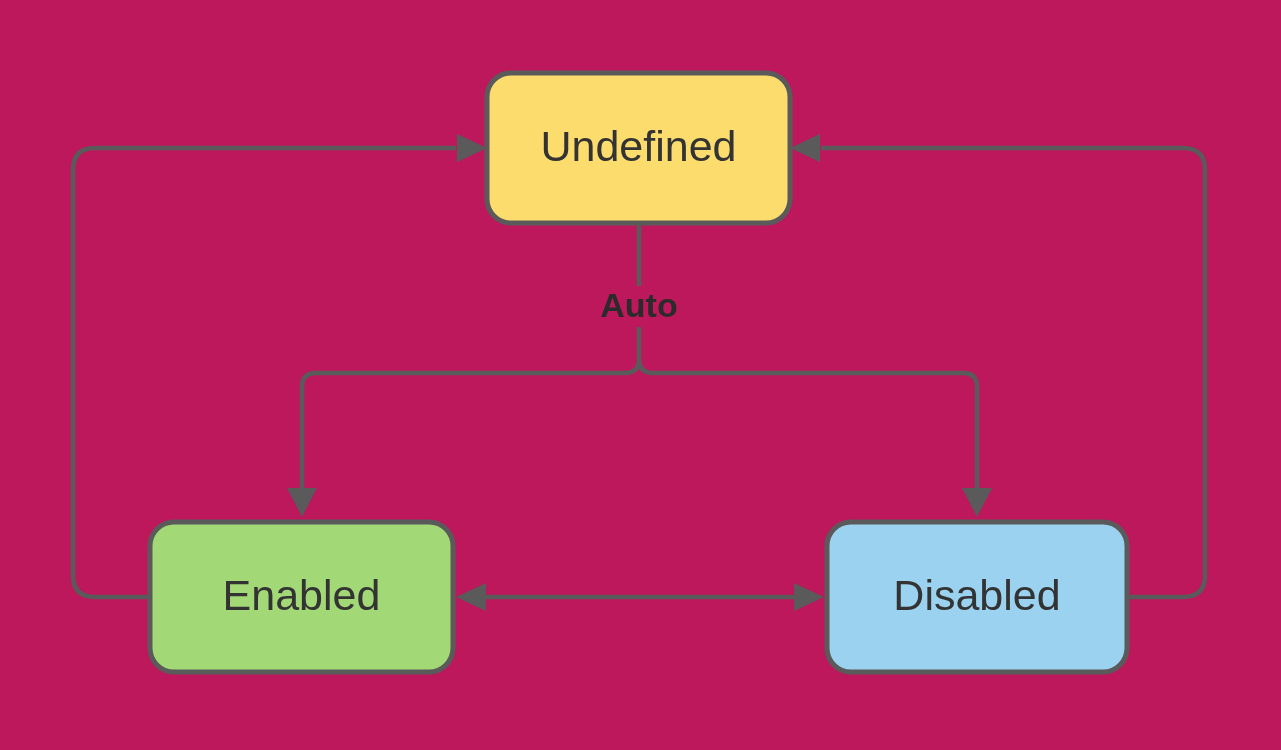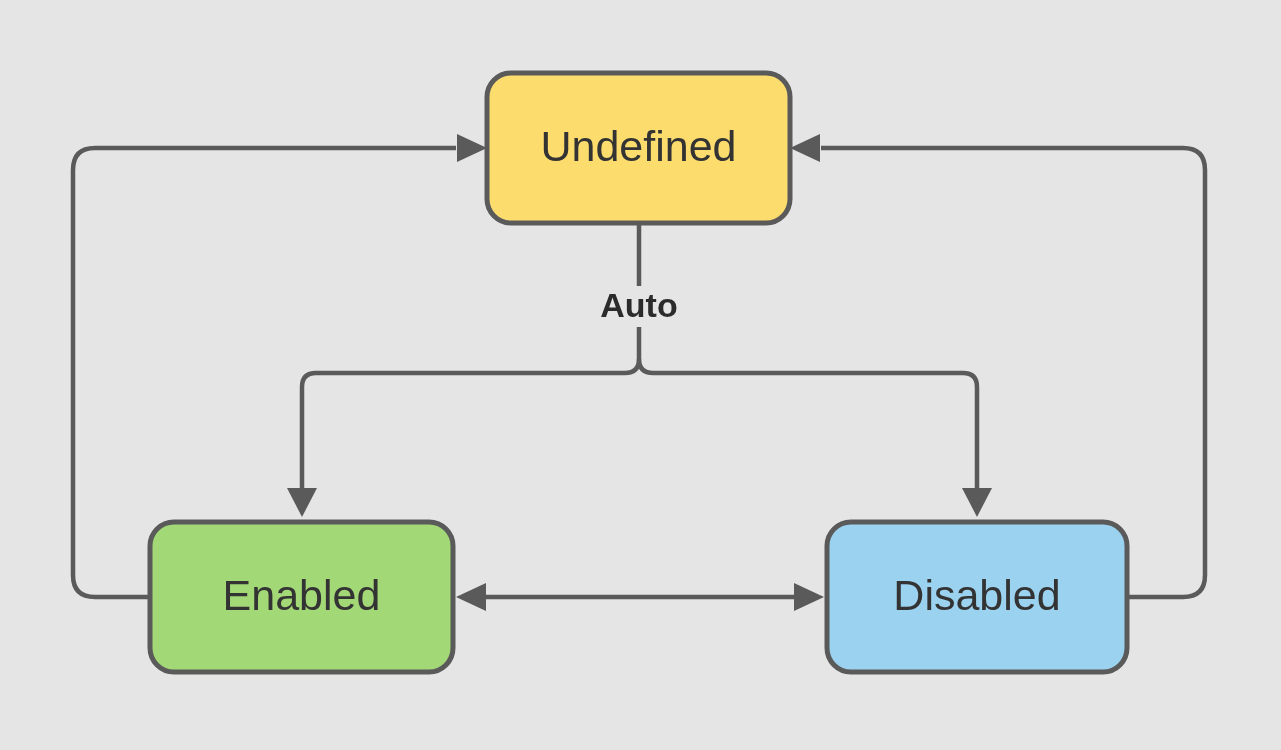--- a/index.html
+++ b/index.html
@@ -5,21 +5,21 @@
   html, body {
     margin: 0;
     padding: 0;
     background: #ffffff;
     font-family: "Liberation Sans", sans-serif;
   }
   .canvas {
     position: relative;
     width: 1281px;
     height: 750px;
-    background: #e5e5e5;
+    background: #be185d;
     overflow: hidden;
   }
   svg { display: block; }
   .edge-line {
     fill: none;
     stroke: #5A5A5A;
     stroke-width: 4.5;
   }
   .arrow-head {
     fill: #5A5A5A;

